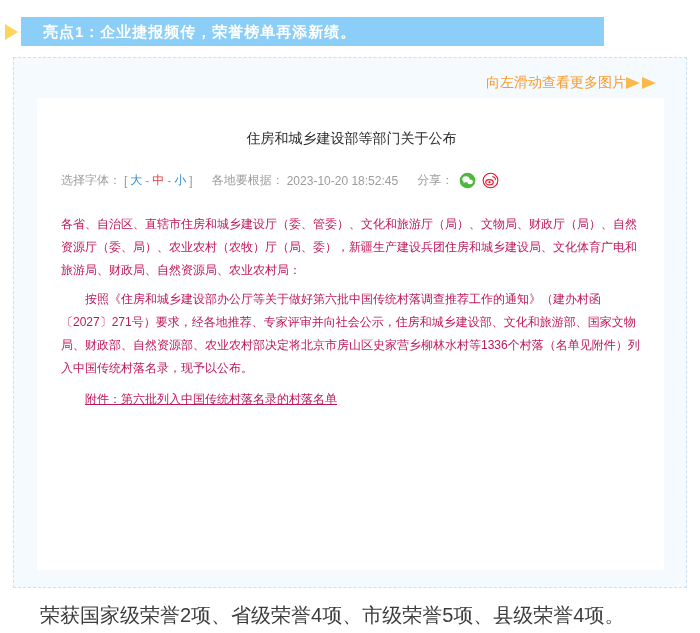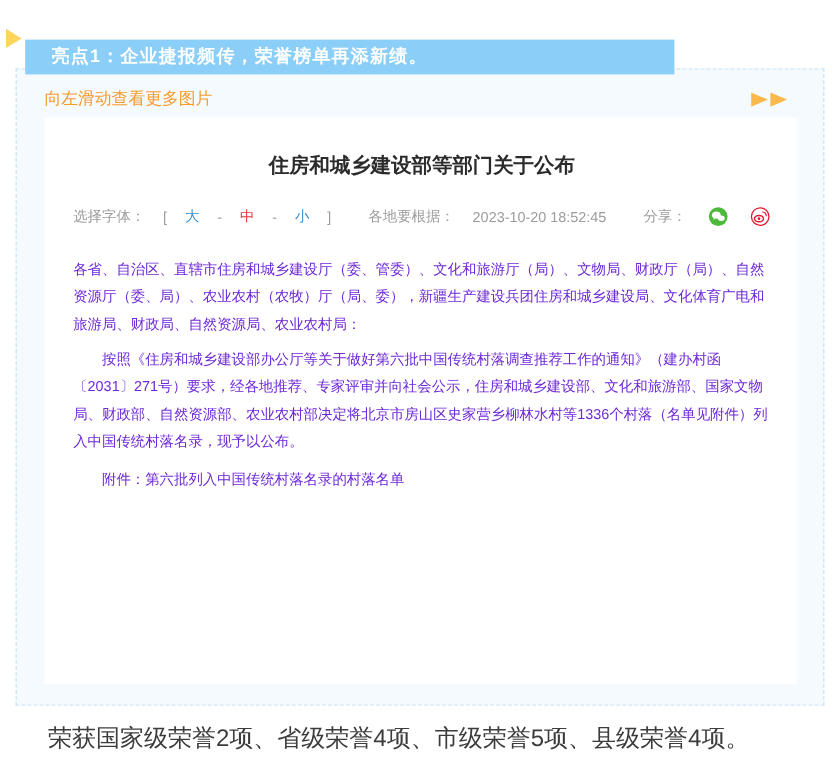--- a/index.html
+++ b/index.html
@@ -3,50 +3,50 @@
 <meta charset="utf-8">
 <style>
   * { margin: 0; padding: 0; box-sizing: border-box; }
   html, body { width: 700px; height: 633px; background: #ffffff; overflow: hidden;
     font-family: "Liberation Sans", "DejaVu Sans", sans-serif; }
 
   
   .banner-row { position: relative; margin-top: 17px; height: 29px; }
   .marker-tri { position: absolute; left: 5px; top: 7px; width: 0; height: 0;
     border-left: 13px solid #ffd45a; border-top: 8px solid transparent; border-bottom: 8px solid transparent; }
-  .banner { position: absolute; left: 21px; top: 16px; width: 541px; height: 29px;
+  .banner { position: absolute; left: 21px; top: 0; width: 583px; height: 29px;
     background: #8bcef7; color: #ffffff; font-size: 15px; font-weight: bold;
     line-height: 29px; padding-left: 22px; letter-spacing: 1px; }
 
   
   .card { margin: 11px auto 0 13px; width: 674px; height: 531px;
     background: #f4fafe; border: 1px dashed #c7e2f5; }
-  .card-head { display: flex; justify-content: space-between; align-items: center;
+  .card-head { display: flex; justify-content: flex-end; align-items: center;
     padding: 12px 30px 0 23px; height: 38px; }
   .swipe-hint { color: #f79b2a; font-size: 14px; }
   .arrows { display: flex; gap: 2px; cursor: pointer; }
   .arrow-tri { width: 0; height: 0; border-left: 14px solid #fbb94d;
     border-top: 6px solid transparent; border-bottom: 6px solid transparent; }
 
   
   .doc { margin: 2px 22px 0 23px; background: #ffffff; height: 472px;
     padding: 16px 22px 0 24px; overflow: hidden; cursor: grab; }
-  .doc-title { text-align: center; color: #2b2b2b; font-size: 17px; font-weight: bold;
+  .doc-title { text-align: center; color: #2b2b2b; font-size: 14px; font-weight: normal;
     line-height: 24px; margin-top: 12px; }
   .doc-meta { text-align: center; color: #9c9c9c; font-size: 12px; margin-top: 22px;
-    display: flex; justify-content: space-between; align-items: center; gap: 3px; }
+    display: flex; justify-content: flex-start; align-items: center; gap: 3px; }
   .doc-meta .seg { margin-left: 16px; }
   .link-blue { color: #3a8ed0; cursor: pointer; }
   .link-red  { color: #e4393c; cursor: pointer; }
   .share-icon { width: 17px; height: 17px; vertical-align: middle; margin-left: 3px; cursor: pointer; }
 
-  .doc-body { color: #6d28d9; font-size: 12px; line-height: 23px; margin-top: 24px; }
+  .doc-body { color: #be185d; font-size: 12px; line-height: 23px; margin-top: 24px; }
   .doc-body p { margin-bottom: 6px; }
   .doc-body p.indent { text-indent: 2em; }
-  .attach { text-indent: 2em; margin-top: 8px; }
+  .attach { text-indent: 2em; margin-top: 8px; text-decoration: underline; }
 
   
   .footer-line { margin: 14px 0 0 40px; color: #3c3c3c; font-size: 20px; }
 </style>
 </head>
 <body>
 
 <div class="banner-row">
   <span class="marker-tri"></span>
   <div class="banner">
@@ -89,20 +89,20 @@
       <svg class="share-icon" viewBox="0 0 20 20">
         <circle cx="10" cy="10" r="8.6" fill="#ffffff" stroke="#e6162d" stroke-width="1.3"></circle>
         <ellipse cx="8.8" cy="12" rx="4.4" ry="3.1" fill="none" stroke="#e6162d" stroke-width="1.4"></ellipse>
         <circle cx="8.8" cy="12" r="1.3" fill="#e6162d"></circle>
         <path d="M12.5 5.5 q3.3 0.4 3.4 3.6" fill="none" stroke="#e6162d" stroke-width="1.2" stroke-linecap="round"></path>
       </svg>
     </div>
 
     <div class="doc-body">
       <p>各省、自治区、直辖市住房和城乡建设厅（委、管委）、文化和旅游厅（局）、文物局、财政厅（局）、自然资源厅（委、局）、农业农村（农牧）厅（局、委），新疆生产建设兵团住房和城乡建设局、文化体育广电和旅游局、财政局、自然资源局、农业农村局：</p>
-      <p class="indent">按照《住房和城乡建设部办公厅等关于做好第六批中国传统村落调查推荐工作的通知》（建办村函〔2031〕271号）要求，经各地推荐、专家评审并向社会公示，住房和城乡建设部、文化和旅游部、国家文物局、财政部、自然资源部、农业农村部决定将北京市房山区史家营乡柳林水村等1336个村落（名单见附件）列入中国传统村落名录，现予以公布。</p>
+      <p class="indent">按照《住房和城乡建设部办公厅等关于做好第六批中国传统村落调查推荐工作的通知》（建办村函〔2027〕271号）要求，经各地推荐、专家评审并向社会公示，住房和城乡建设部、文化和旅游部、国家文物局、财政部、自然资源部、农业农村部决定将北京市房山区史家营乡柳林水村等1336个村落（名单见附件）列入中国传统村落名录，现予以公布。</p>
       <p class="attach">附件：第六批列入中国传统村落名录的村落名单</p>
     </div>
 
   </div>
 </div>
 
 <div class="footer-line">荣获国家级荣誉2项、省级荣誉4项、市级荣誉5项、县级荣誉4项。</div>
 
 </body></html>

